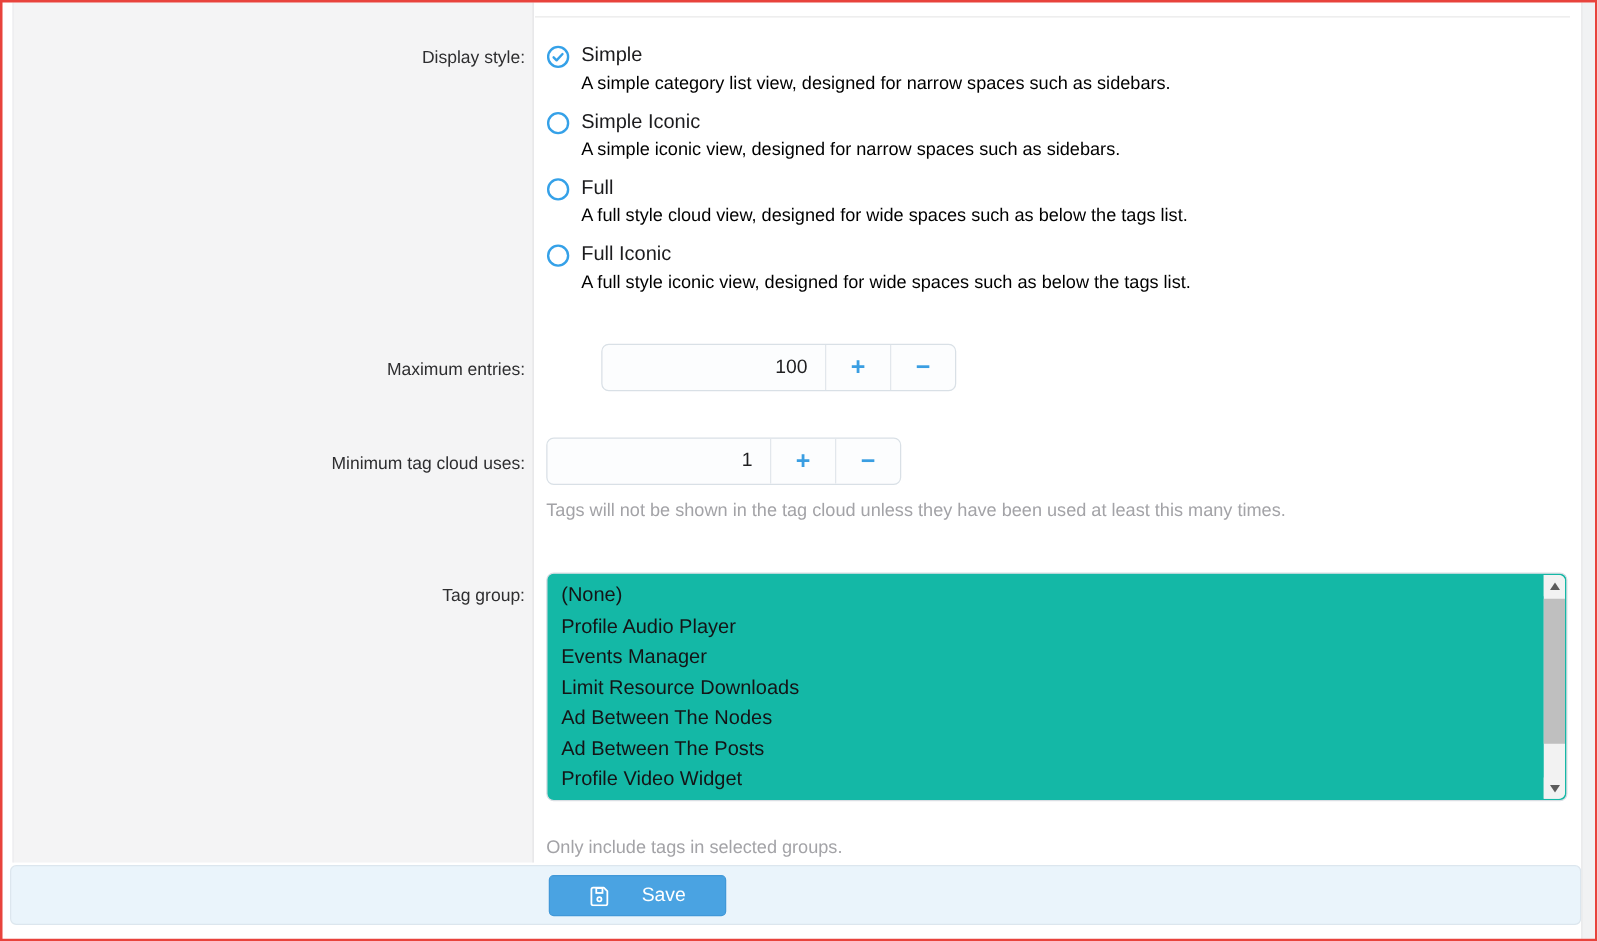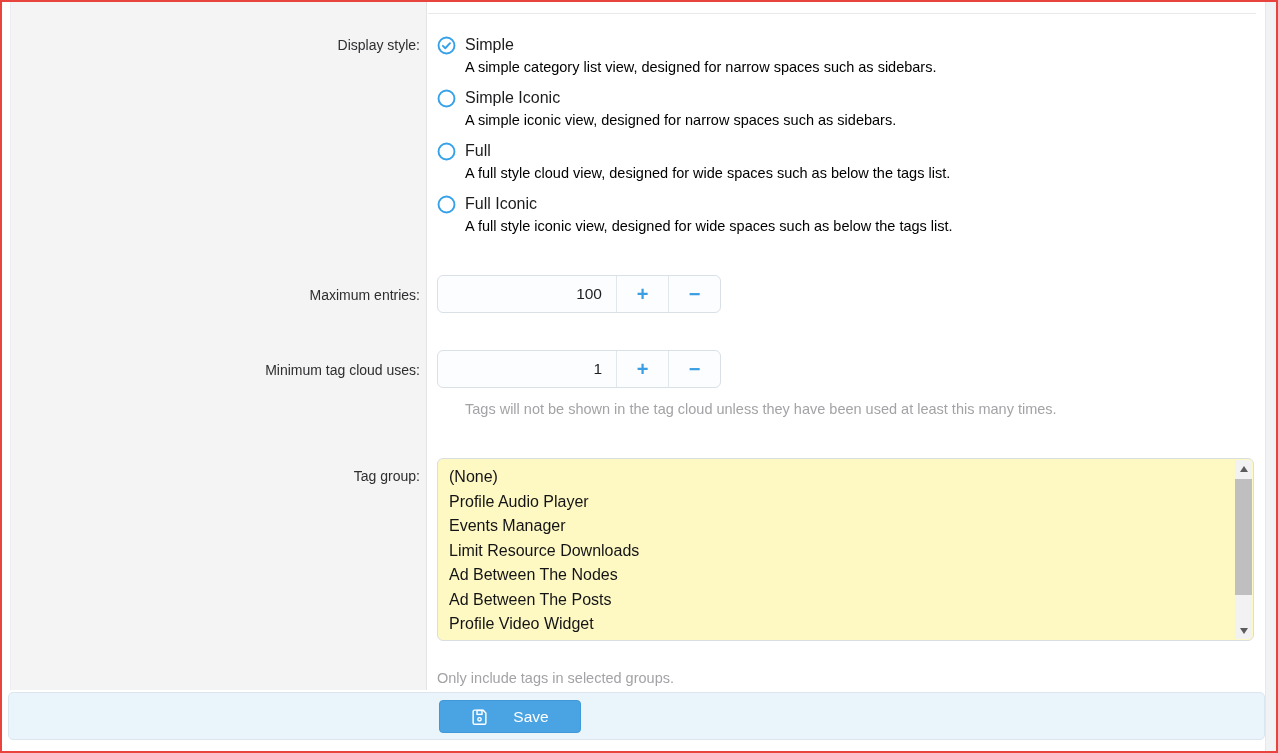--- a/index.html
+++ b/index.html
@@ -50,21 +50,21 @@
   }
   .spinner .spin-btn {
     width:53px; border:none; border-left:1px solid #e2e7ec; background:transparent;
     color:#3a9ee2; font-size:20px; font-weight:600; cursor:pointer;
     display:flex; align-items:center; justify-content:center; font-family:inherit;
   }
   .helper { position:absolute; left:435px; font-size:14.5px; color:#a3a3a7; }
   
   #listbox {
     position:absolute; left:435px; top:456px; width:817px; height:183px;
-    border:1px solid #d9dee3; border-radius:6px; background:#fef9c3;
+    border:1px solid #d9dee3; border-radius:6px; background:#14b8a6;
     overflow:hidden;
   }
   #list-items { padding:6px 0 0 11px; }
   .list-item { font-size:16px; line-height:24.5px; color:#141416; white-space:nowrap; }
   
   #list-scrollbar {
     position:absolute; top:1px; right:1px; bottom:1px; width:17px;
     background:#f2f2f2; border-radius:0 5px 5px 0;
   }
   .sb-btn {
@@ -147,33 +147,33 @@
         <svg class="radio-icon" viewBox="0 0 20 20">
           <circle cx="10" cy="10" r="8.4" fill="none" stroke="#35a1e8" stroke-width="2"></circle>
         </svg>
         <span class="radio-label">Full Iconic</span>
       </div>
       <div class="radio-desc">A full style iconic view, designed for wide spaces such as below the tags list.</div>
     </div>
 
   </div>
 
-  <div class="spinner" style="top:273px;">
+  <div class="spinner" style="top:273px;margin-left:44px;">
     <input type="text" value="100" style="">
     <button class="spin-btn">+</button>
     <button class="spin-btn">−</button>
   </div>
 
   <div class="spinner" style="top:348px;">
     <input type="text" value="1" style="">
     <button class="spin-btn">+</button>
     <button class="spin-btn">−</button>
   </div>
 
-  <div class="helper" style="top:399px;margin-left:28px;">Tags will not be shown in the tag cloud unless they have been used at least this many times.</div>
+  <div class="helper" style="top:399px;">Tags will not be shown in the tag cloud unless they have been used at least this many times.</div>
 
   <div id="listbox">
     <div id="list-items">
       <div class="list-item">(None)</div>
       <div class="list-item">Profile Audio Player</div>
       <div class="list-item">Events Manager</div>
       <div class="list-item">Limit Resource Downloads</div>
       <div class="list-item">Ad Between The Nodes</div>
       <div class="list-item">Ad Between The Posts</div>
       <div class="list-item">Profile Video Widget</div>

